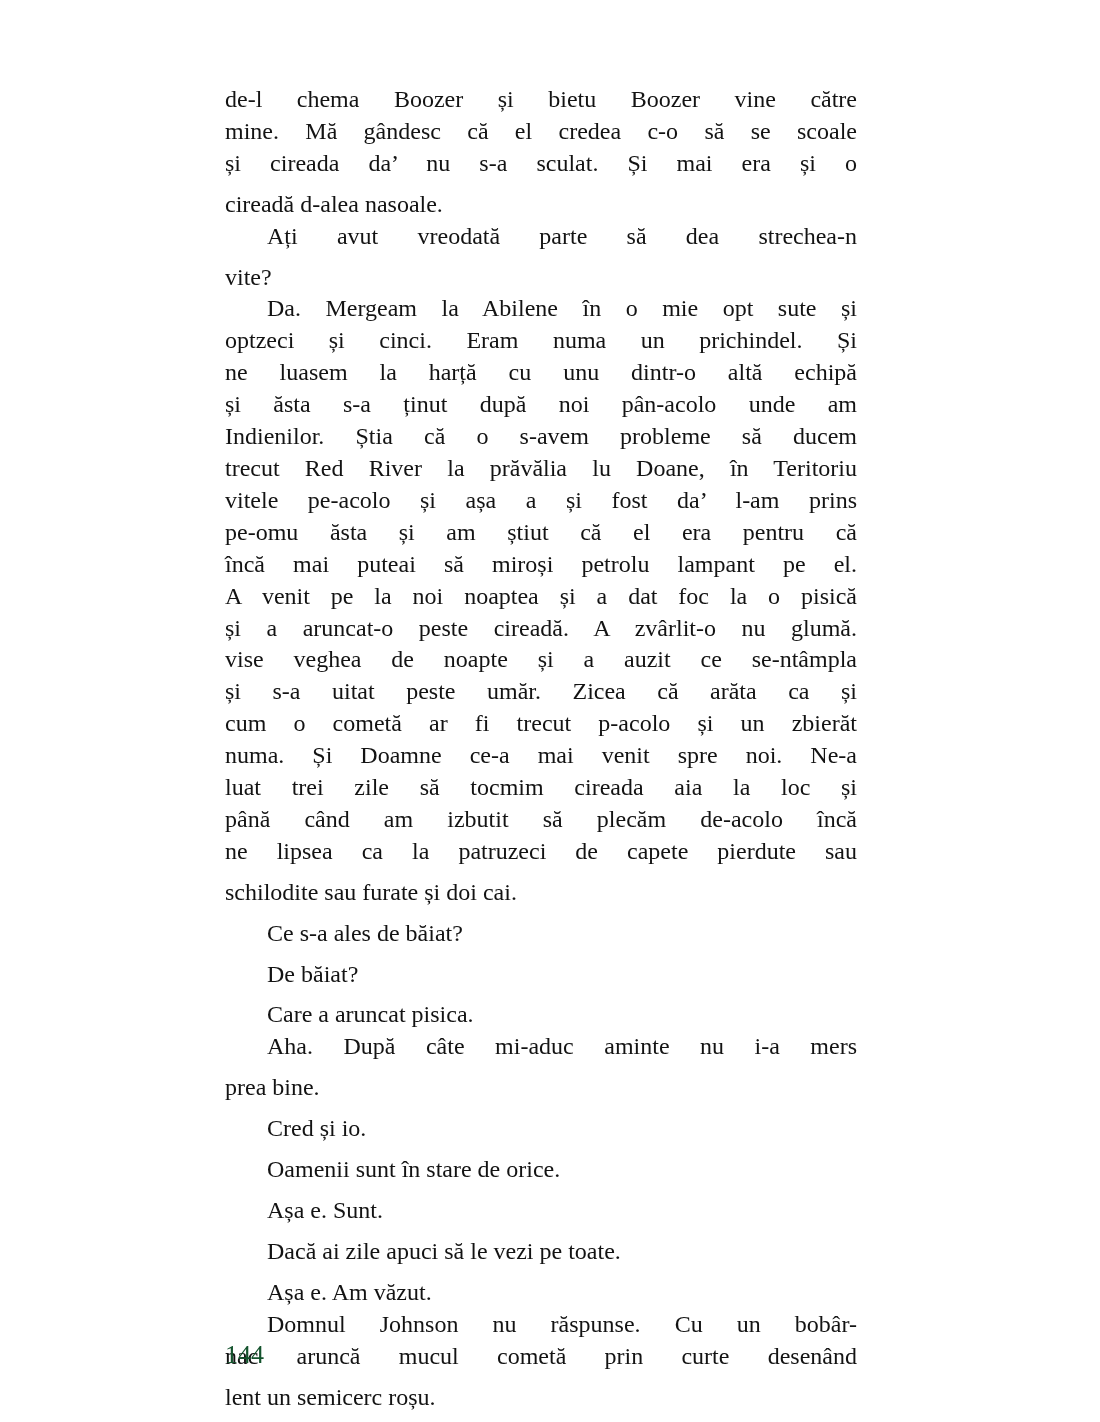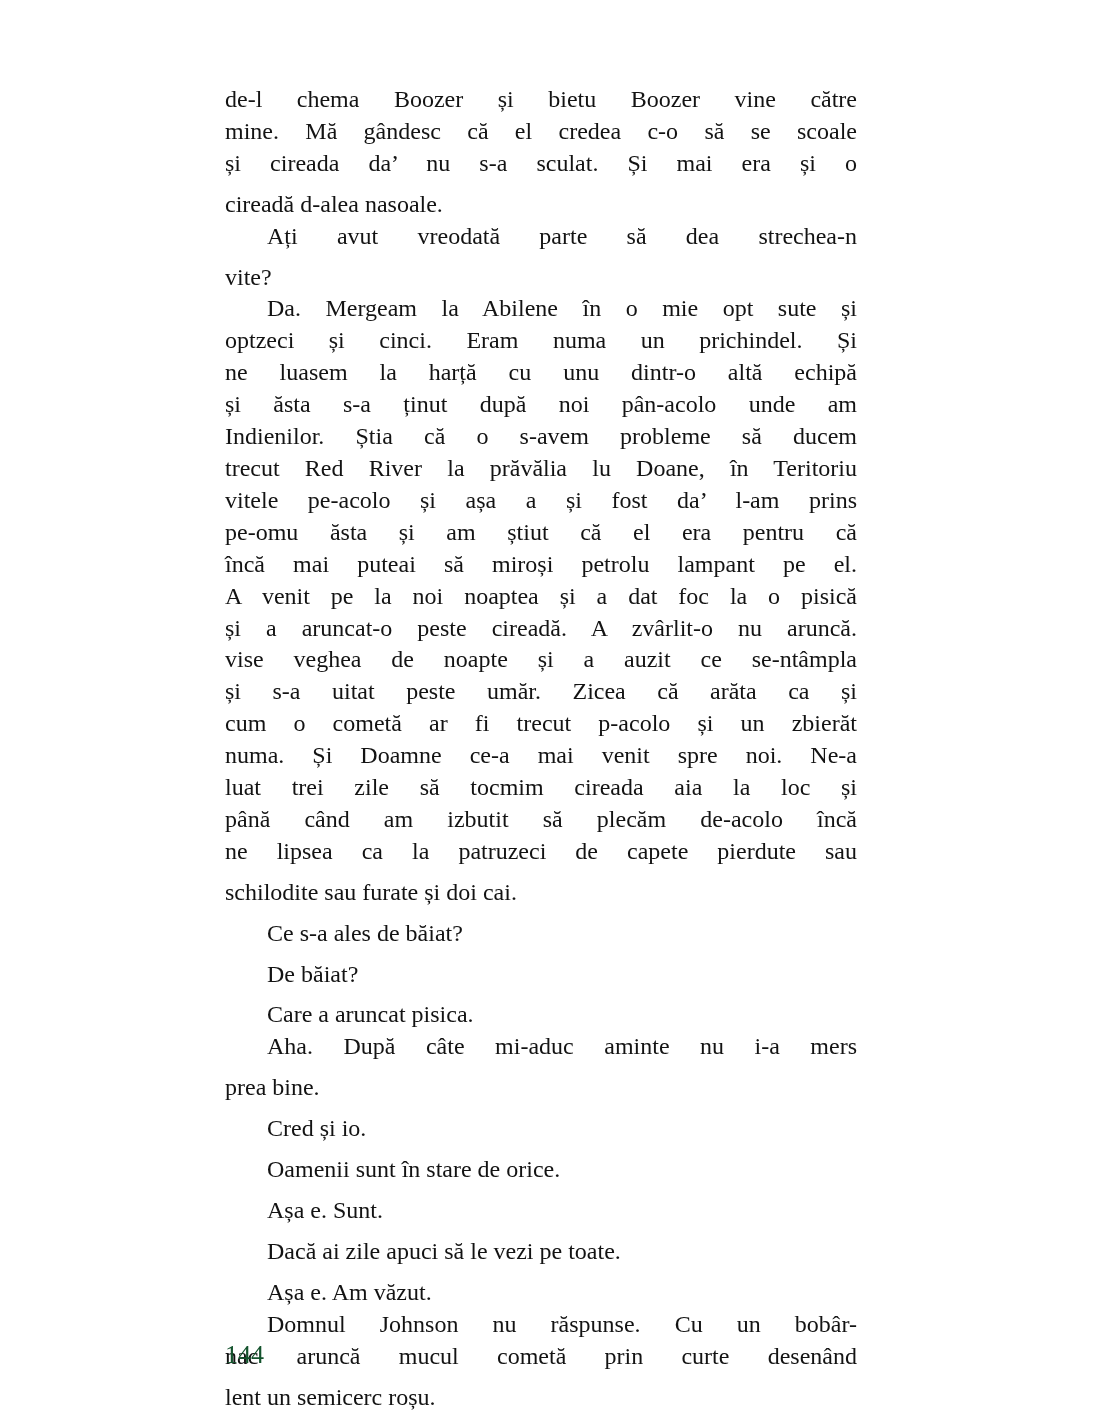--- a/index.html
+++ b/index.html
@@ -61,21 +61,21 @@
       <div class="line indent">Da. Mergeam la Abilene în o mie opt sute și</div>
       <div class="line">optzeci și cinci. Eram numa un prichindel. Și</div>
       <div class="line">ne luasem la harță cu unu dintr-o altă echipă</div>
       <div class="line">și ăsta s-a ținut după noi pân-acolo unde am</div>
       <div class="line">Indienilor. Știa că o s-avem probleme să ducem</div>
       <div class="line">trecut Red River la prăvălia lu Doane, în Teritoriu</div>
       <div class="line">vitele pe-acolo și așa a și fost da’ l-am prins</div>
       <div class="line">pe-omu ăsta și am știut că el era pentru că</div>
       <div class="line">încă mai puteai să miroși petrolu lampant pe el.</div>
       <div class="line">A venit pe la noi noaptea și a dat foc la o pisică</div>
-      <div class="line">și a aruncat-o peste cireadă. A zvârlit-o nu aruncă.</div>
+      <div class="line">și a aruncat-o peste cireadă. A zvârlit-o nu glumă.</div>
       <div class="line">vise veghea de noapte și a auzit ce se-ntâmpla</div>
       <div class="line">și s-a uitat peste umăr. Zicea că arăta ca și</div>
       <div class="line">cum o cometă ar fi trecut p-acolo și un zbierăt</div>
       <div class="line">numa. Și Doamne ce-a mai venit spre noi. Ne-a</div>
       <div class="line">luat trei zile să tocmim cireada aia la loc și</div>
       <div class="line">până când am izbutit să plecăm de-acolo încă</div>
       <div class="line">ne lipsea ca la patruzeci de capete pierdute sau</div>
       <div class="line last">schilodite sau furate și doi cai.</div>
       <div class="line indent last">Ce s-a ales de băiat?</div>
       <div class="line indent last">De băiat?</div>

